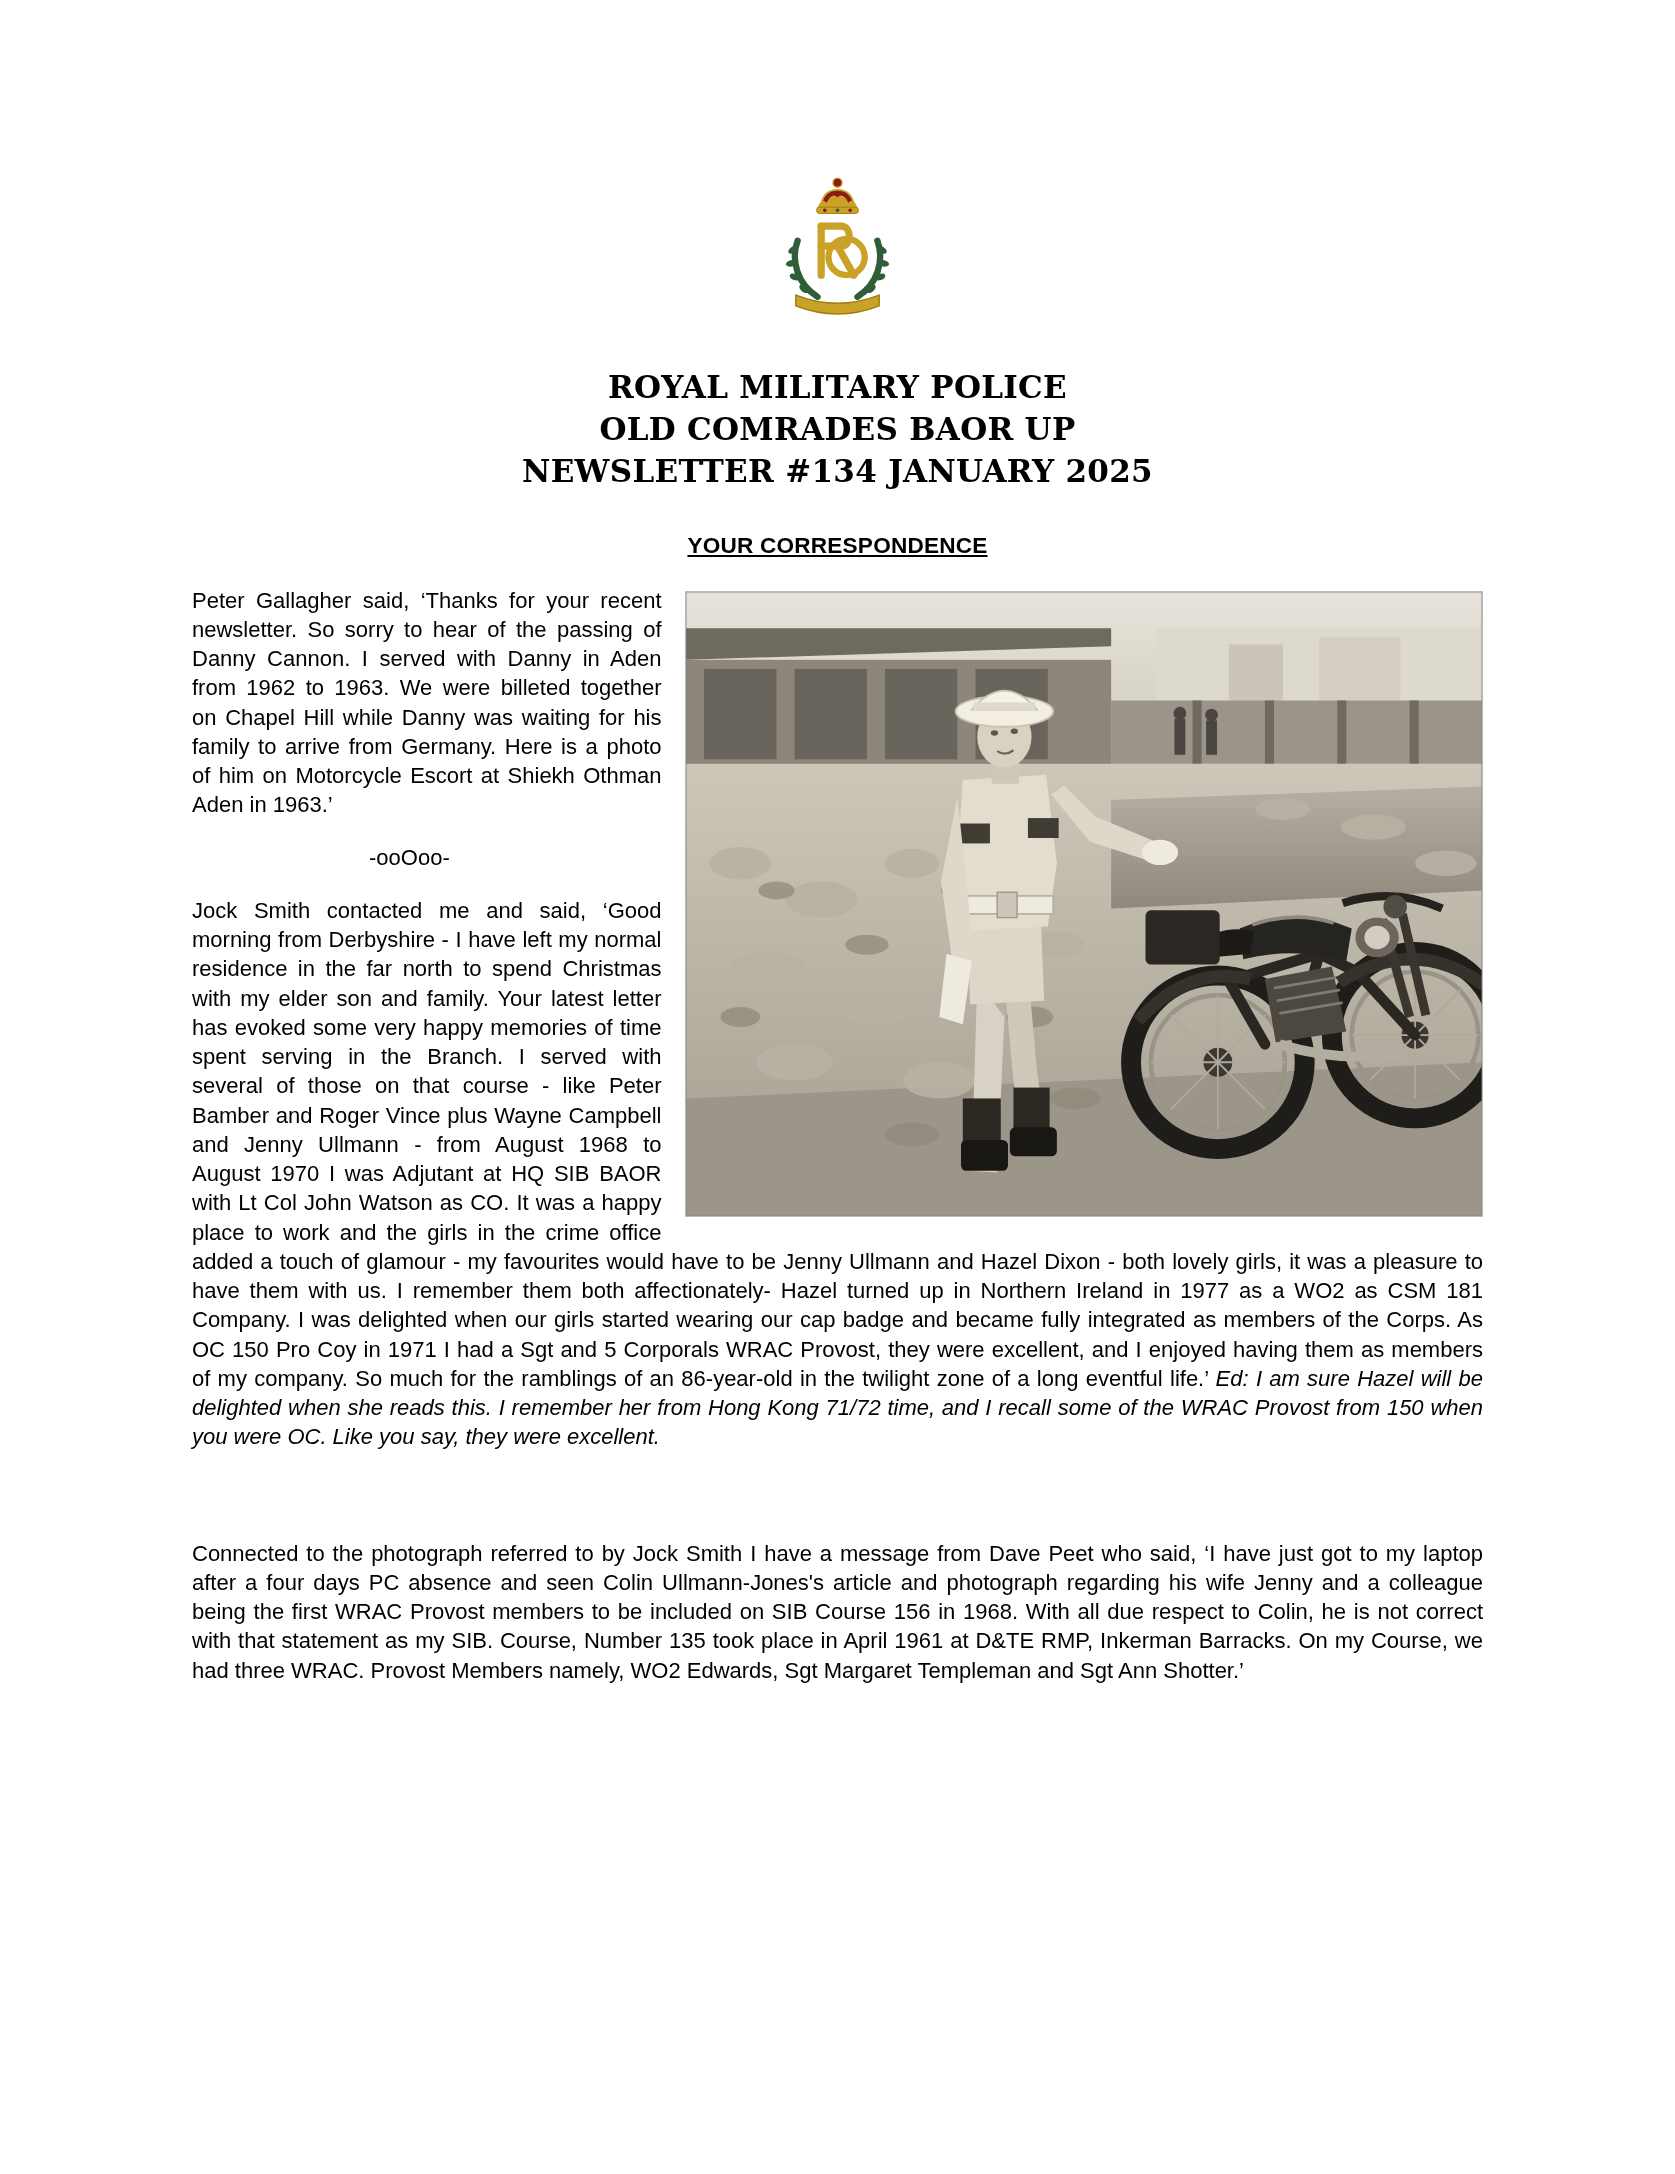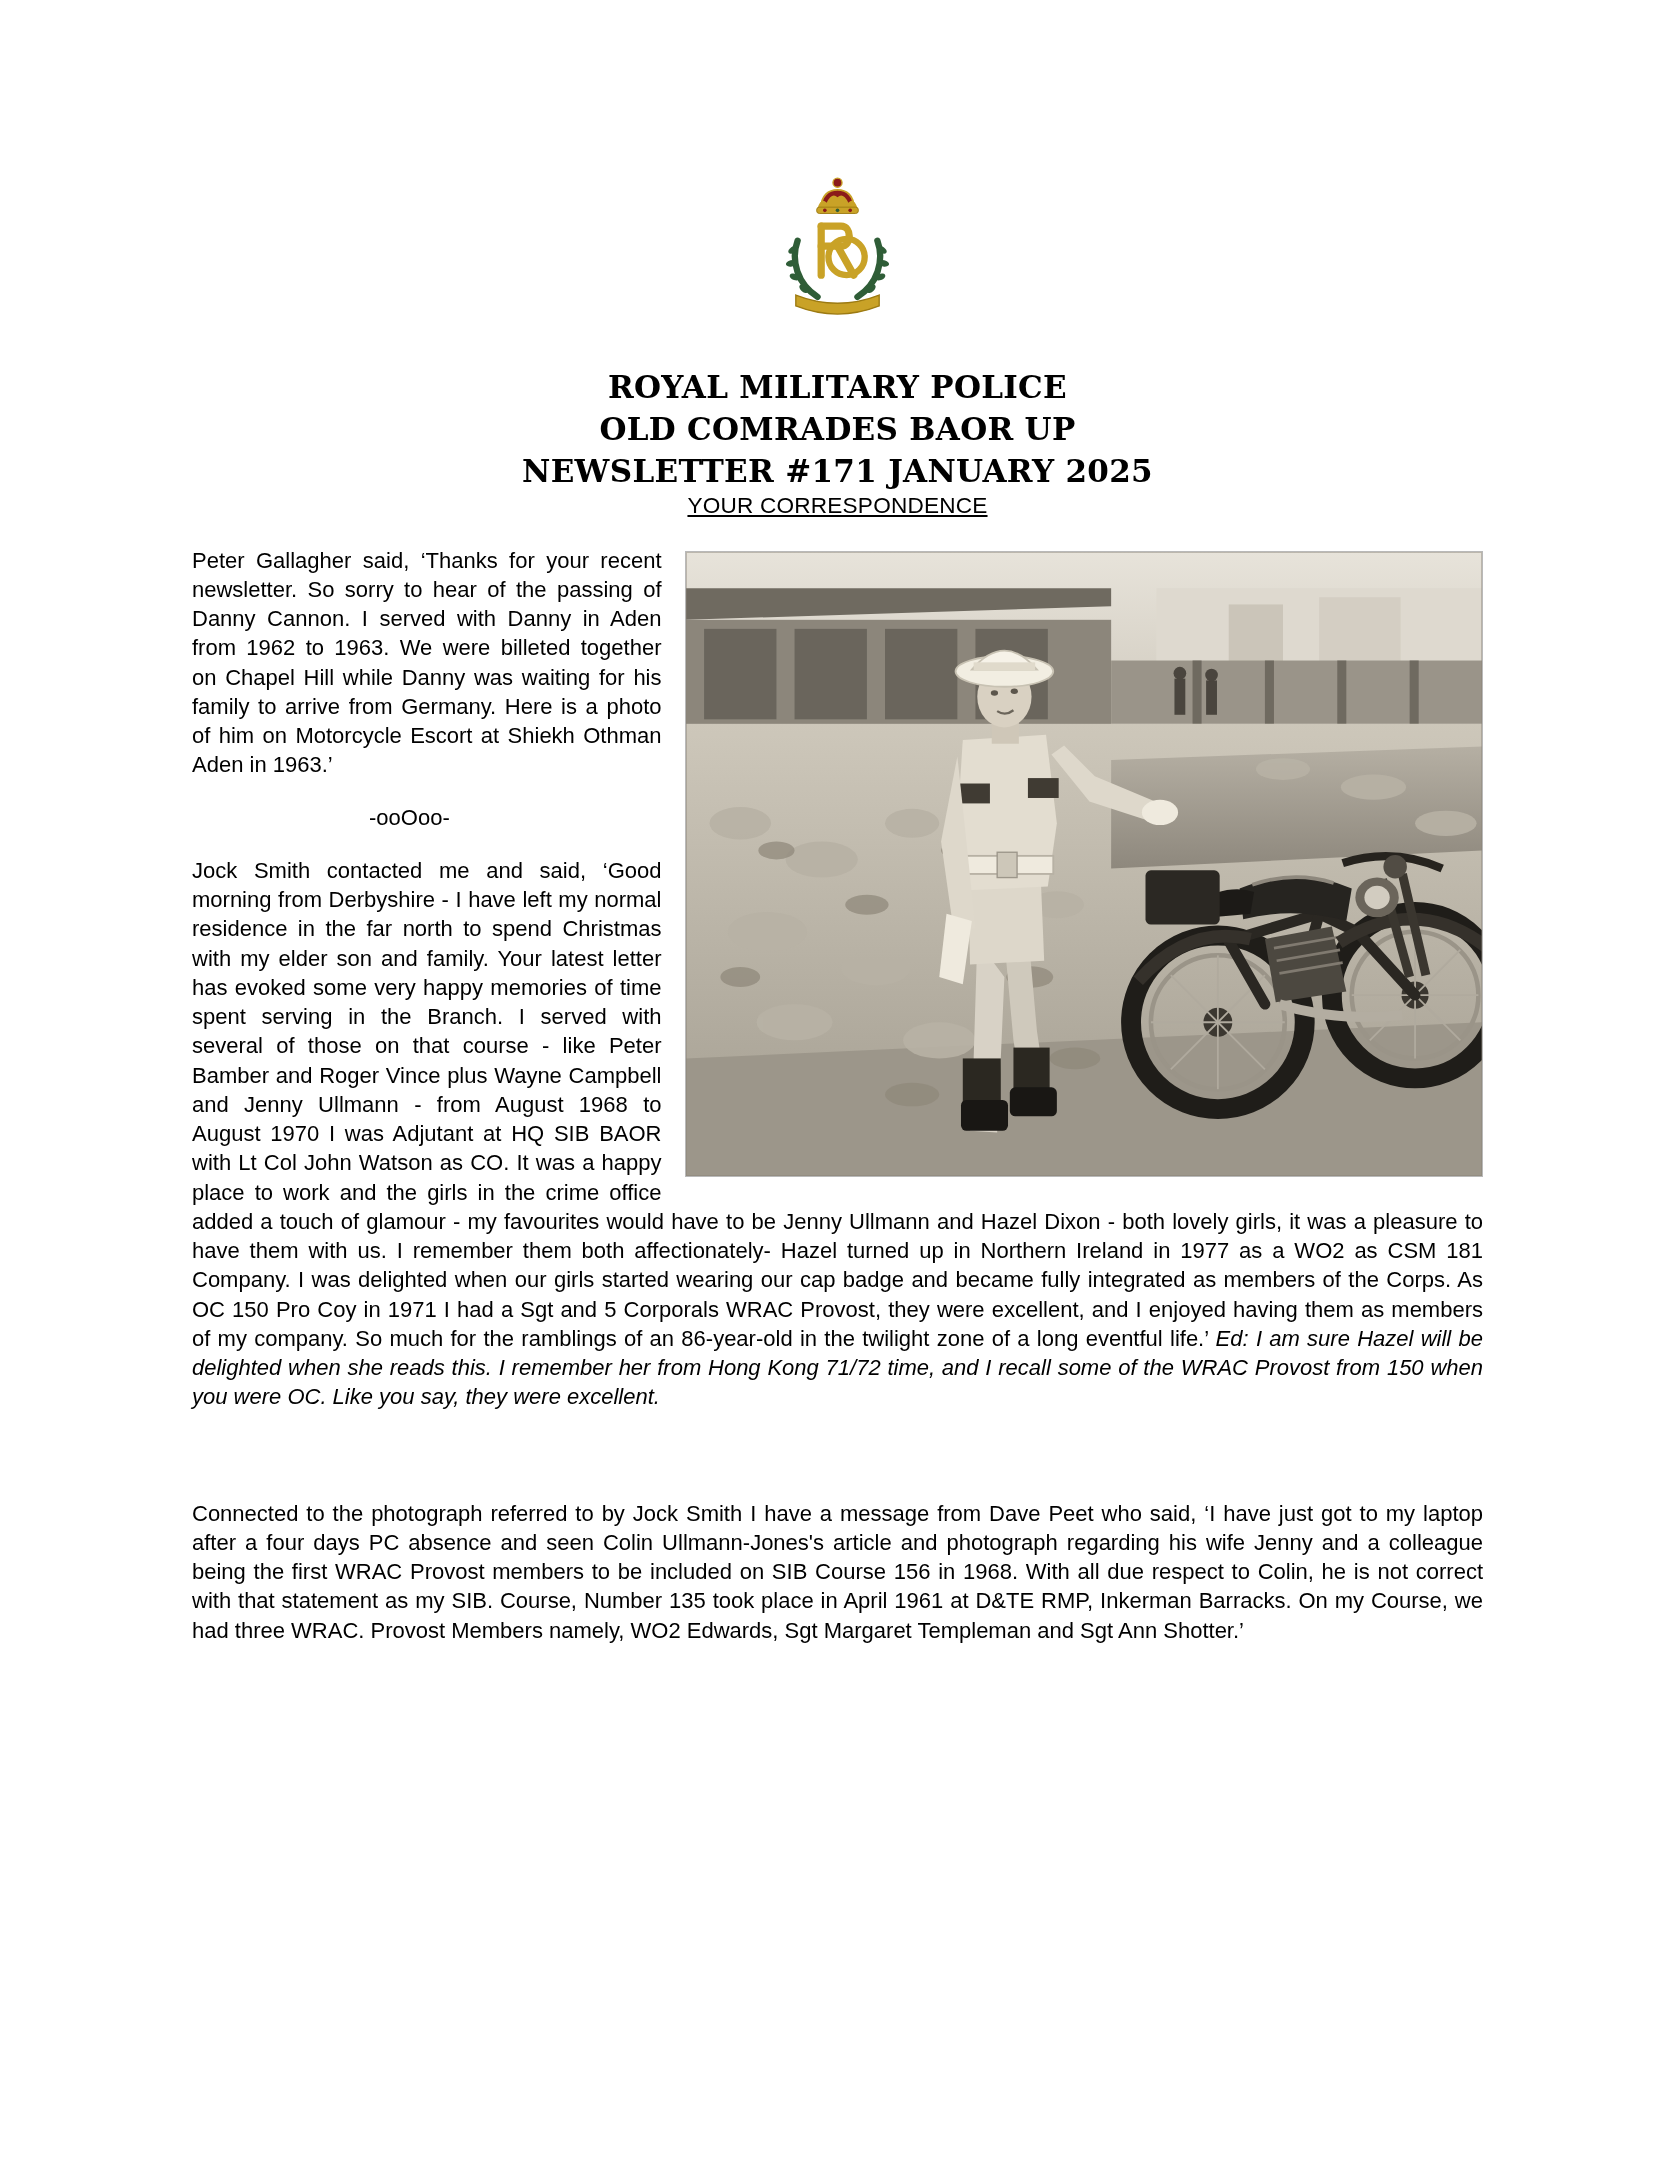--- a/index.html
+++ b/index.html
@@ -41,23 +41,24 @@
     text-align: center;
     font-family: "DejaVu Serif", serif;
     font-weight: bold;
     font-size: 31px;
     line-height: 1.35;
     letter-spacing: 0.3px;
   }
   .title-block div { white-space: nowrap; }
 
   .section-heading {
+    margin-top: 40px;
     text-align: center;
     font-size: 22.6px;
-    font-weight: normal;
+    font-weight: bold;
     text-decoration: underline;
     letter-spacing: 0.2px;
   }
 
   
   .body-text {
     font-size: 22px;
     line-height: 1.33;
     text-align: justify;
     text-justify: inter-word;
@@ -135,21 +136,21 @@
         <circle cx="90" cy="96" r="20" fill="none" stroke="#c9a227" stroke-width="7"></circle>
 
         <path d="M34 138 Q80 156 126 138 L126 150 Q80 168 34 150 Z" fill="#c9a227" stroke="#9c7a12" stroke-width="1.5"></path>
       </svg>
     </div>
   </div>
 
   <div class="title-block">
     <div>ROYAL MILITARY POLICE</div>
     <div>OLD COMRADES BAOR UP</div>
-    <div>NEWSLETTER #171 JANUARY 2025</div>
+    <div>NEWSLETTER #134 JANUARY 2025</div>
   </div>
 
   <div class="section-heading">YOUR CORRESPONDENCE</div>
 
   <div class="body-text flow-block clearfix">
 
     <div class="photo">
       <svg viewBox="0 0 880 690" xmlns="http://www.w3.org/2000/svg" preserveAspectRatio="none">
         <defs>
           <linearGradient id="sky" x1="0" y1="0" x2="0" y2="1">

